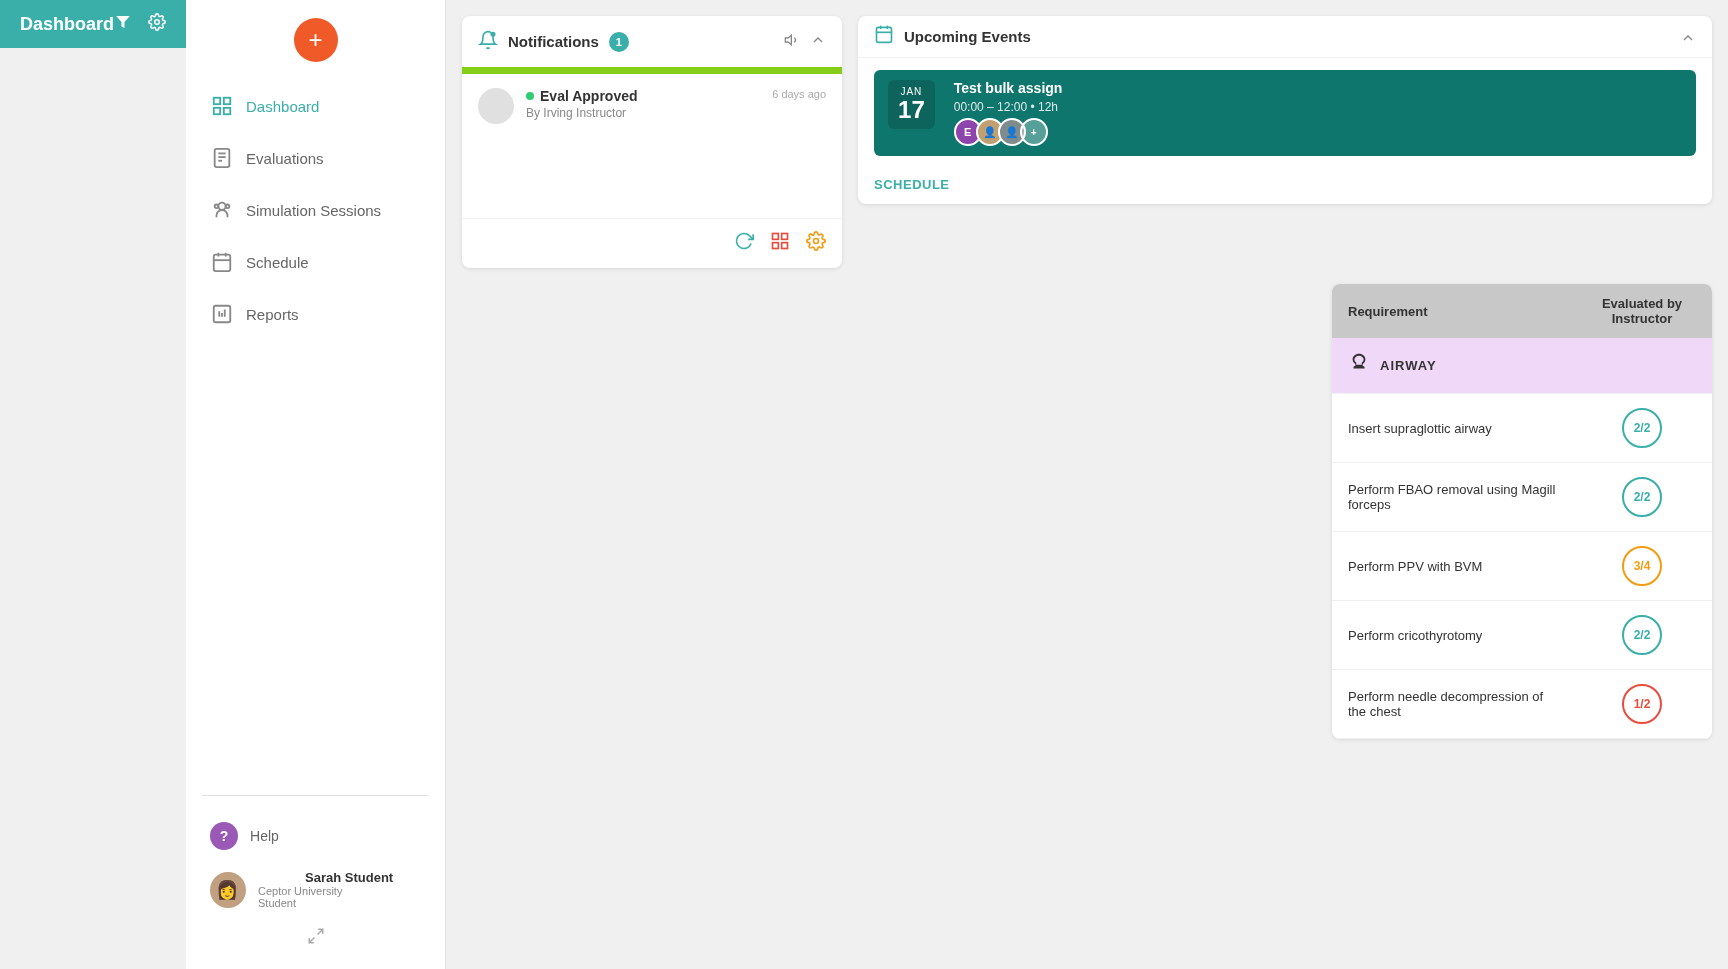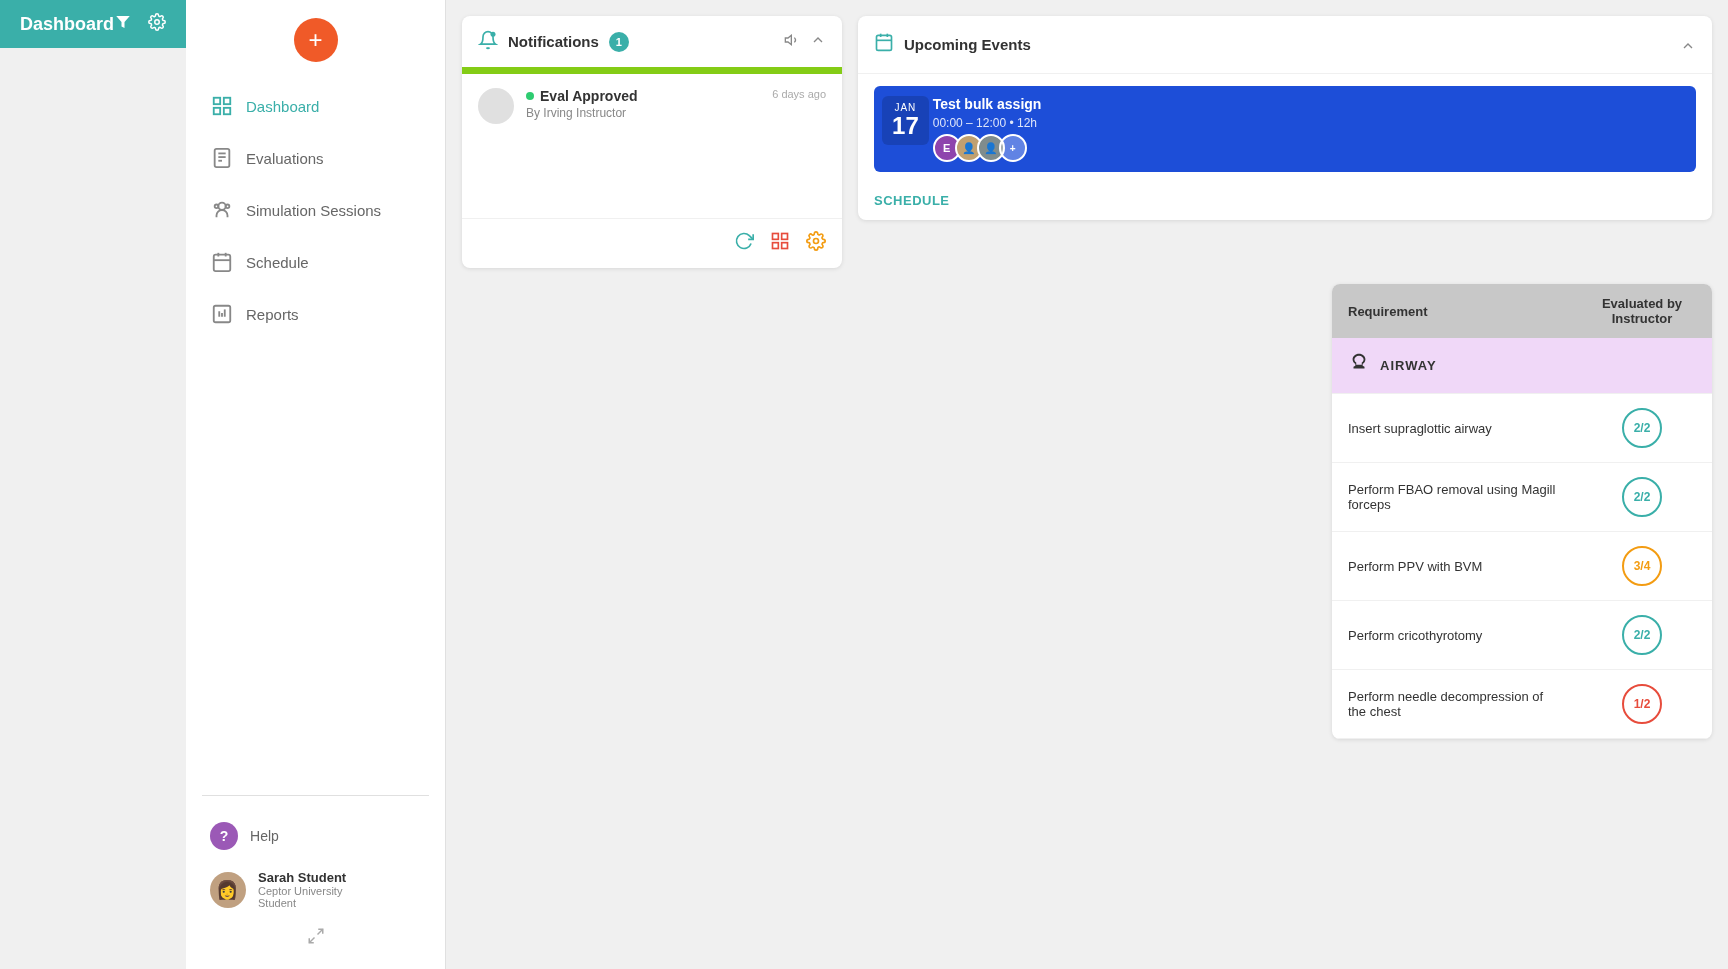--- a/index.html
+++ b/index.html
@@ -142,20 +142,21 @@
       overflow: hidden;
       display: flex;
       align-items: center;
       justify-content: center;
       font-size: 18px;
     }
     .user-info .user-name {
       font-weight: 600;
       font-size: 13px;
       color: #333;
+      margin-left: 47px;
     }
     .user-info .user-org {
       font-size: 11px;
       color: #888;
     }
     .user-info .user-role {
       font-size: 11px;
       color: #888;
     }
 
@@ -291,44 +292,44 @@
     .events-panel {
       flex: 1;
       background: #fff;
       border-radius: 8px;
       box-shadow: 0 1px 4px rgba(0,0,0,0.1);
     }
     .events-header {
       display: flex;
       align-items: flex-end;
       justify-content: space-between;
-      padding: 16px 16px;
+      padding: 8px 16px;
       border-bottom: 1px solid #f0f0f0;
     }
     .events-header-left {
       display: flex;
       align-items: center;
       gap: 10px;
     }
     .events-title {
       font-weight: 600;
       font-size: 15px;
     }
     .events-header-icon {
       color: #3aafa9;
       font-size: 20px;
     }
 
     .event-card {
       margin: 12px 16px;
-      background: #1d4ed8;
+      background: #0f766e;
       border-radius: 6px;
-      padding: 10px 8px;
-      display: flex;
-      gap: 4px;
+      padding: 10px 14px;
+      display: flex;
+      gap: 19px;
       align-items: flex-start;
       color: #fff;
     }
     .event-date-box {
       background: rgba(0,0,0,0.15);
       border-radius: 6px;
       padding: 6px 10px;
       text-align: center;
       min-width: 44px;
     }

